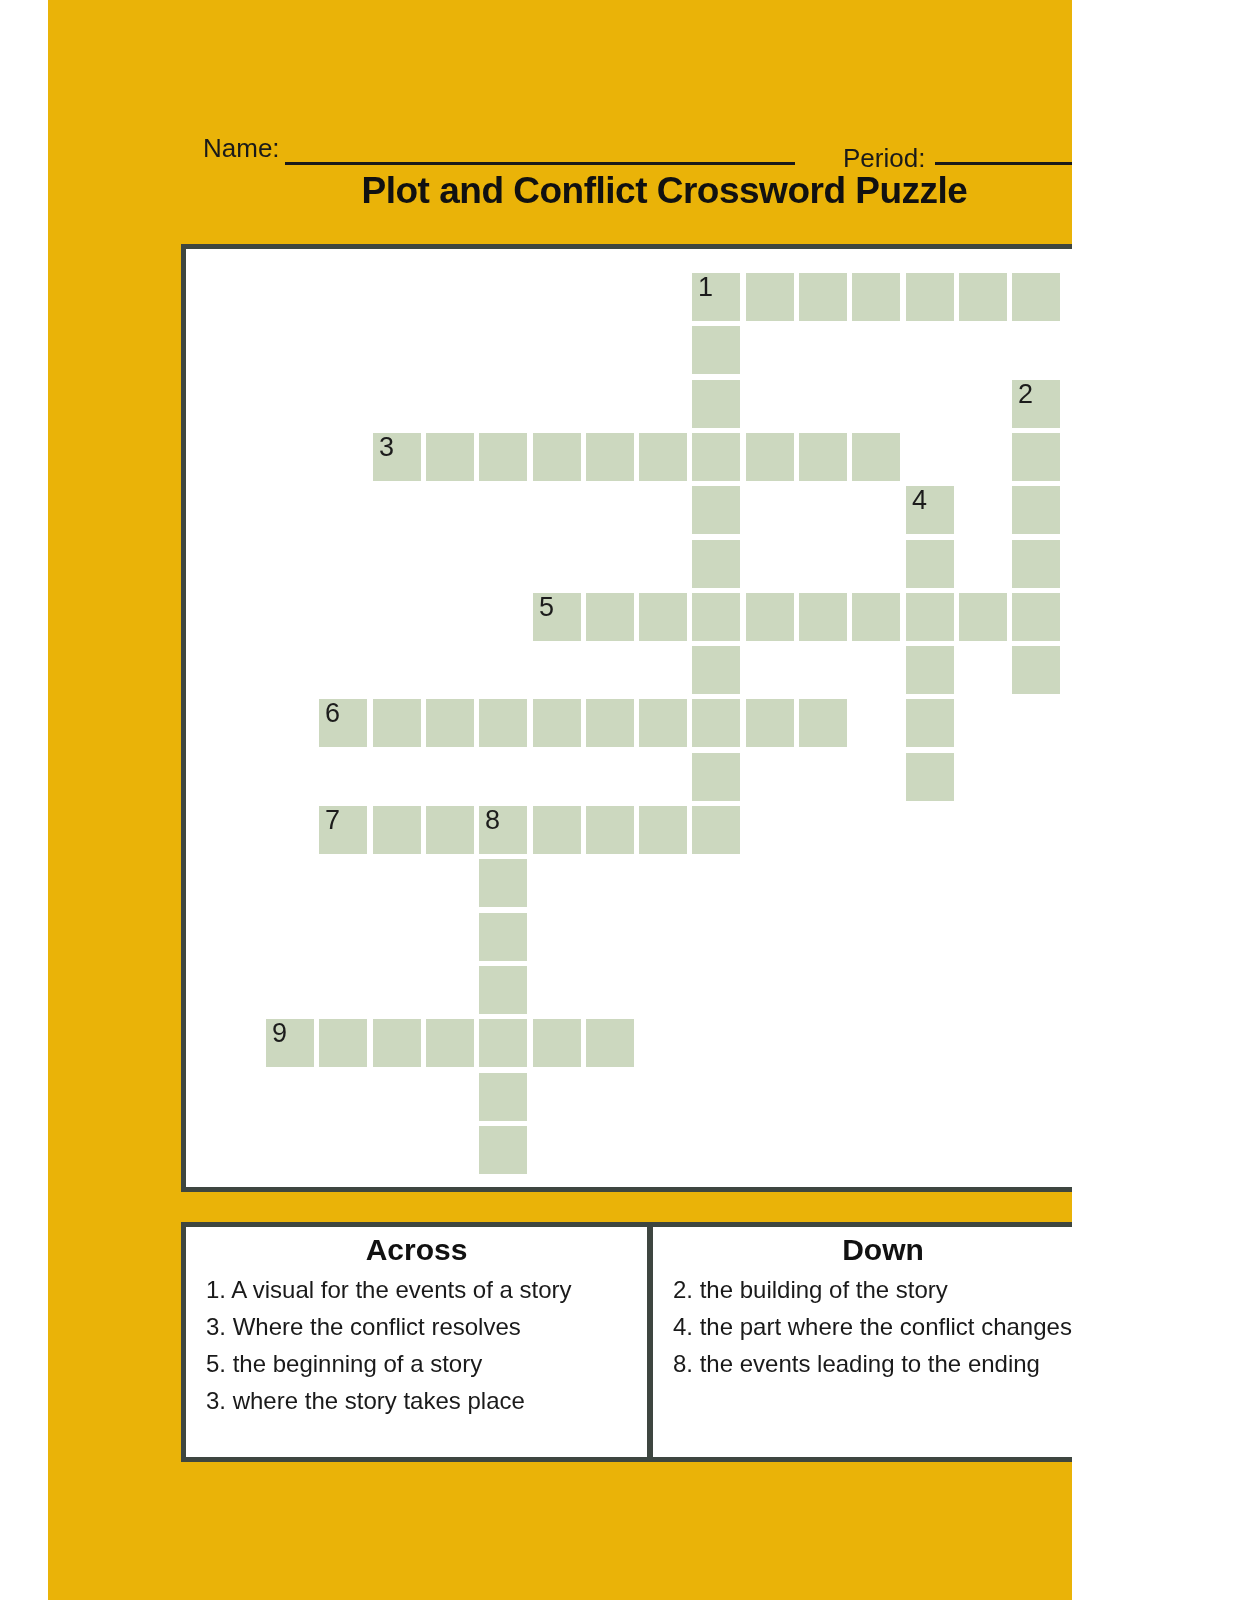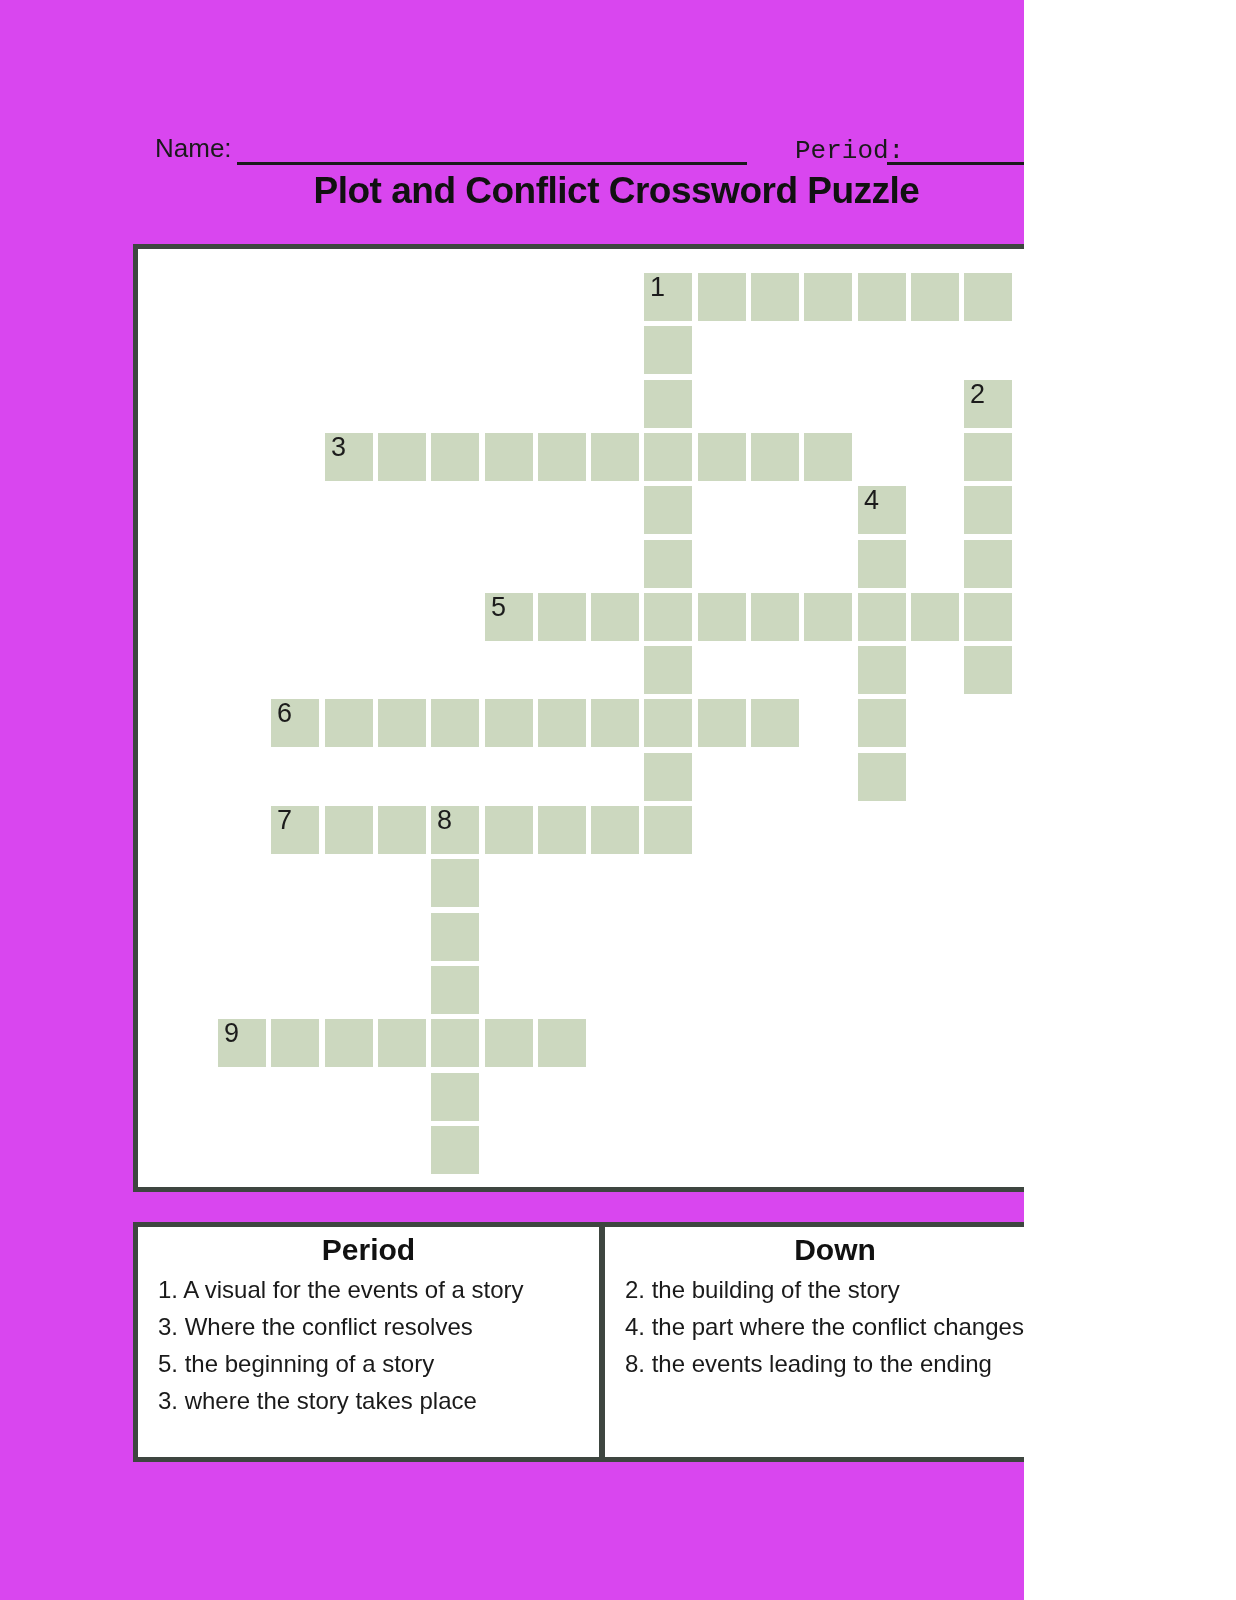--- a/index.html
+++ b/index.html
@@ -5,35 +5,36 @@
   :root{
     --ink:#1a1a1a;
     --cell:#ccd8bf;
     --frame:#3e4640;
     --rule:#1a1a1a;
   }
   html,body{margin:0;padding:0;background:#ffffff;}
   .sheet{
     position:relative;
     width:1024px;height:1600px;
-    background:#d946ef;
+    background:#eab308;
     font-family:"Liberation Sans", sans-serif;
     color:var(--ink);
     overflow:hidden;
+    margin-left:48px;
   }
   
   .lbl{
     position:absolute;
     font-size:26px;
     line-height:30px;
     color:var(--ink);
     white-space:nowrap;
   }
   .name-lbl{left:155px;top:133px;}
-  .period-lbl{left:795px;top:136px;font-family:Liberation Mono, monospace;}
+  .period-lbl{left:795px;top:143px;}
   .blank{
     position:absolute;
     height:0;
     border-bottom:3px solid var(--rule);
   }
   .name-line{left:237px;top:162px;width:510px;}
   .period-line{left:887px;top:162px;width:196px;}
   .title{
     position:absolute;
     left:133px;top:170px;width:967px;
@@ -201,21 +202,21 @@
         </div>
         <div class="cell" style="left: 133px; top: 770px; width: 48px; height: 48px;"></div>
         <div class="cell" style="left: 187px; top: 770px; width: 48px; height: 48px;"></div>
         <div class="cell" style="left: 240px; top: 770px; width: 48px; height: 48px;"></div>
         <div class="cell" style="left: 347px; top: 770px; width: 48px; height: 48px;"></div>
         <div class="cell" style="left: 400px; top: 770px; width: 48px; height: 48px;"></div>
       </div>
   </div>
 
   <section class="clue-box across-box">
-    <h2>Period</h2>
+    <h2>Across</h2>
     <ul>
       <li>1. A visual for the events of a story</li>
       <li>3. Where the conflict resolves</li>
       <li>5. the beginning of a story</li>
       <li>3. where the story takes place</li>
     </ul>
   </section>
 
   <section class="clue-box down-box">
     <h2>Down</h2>

